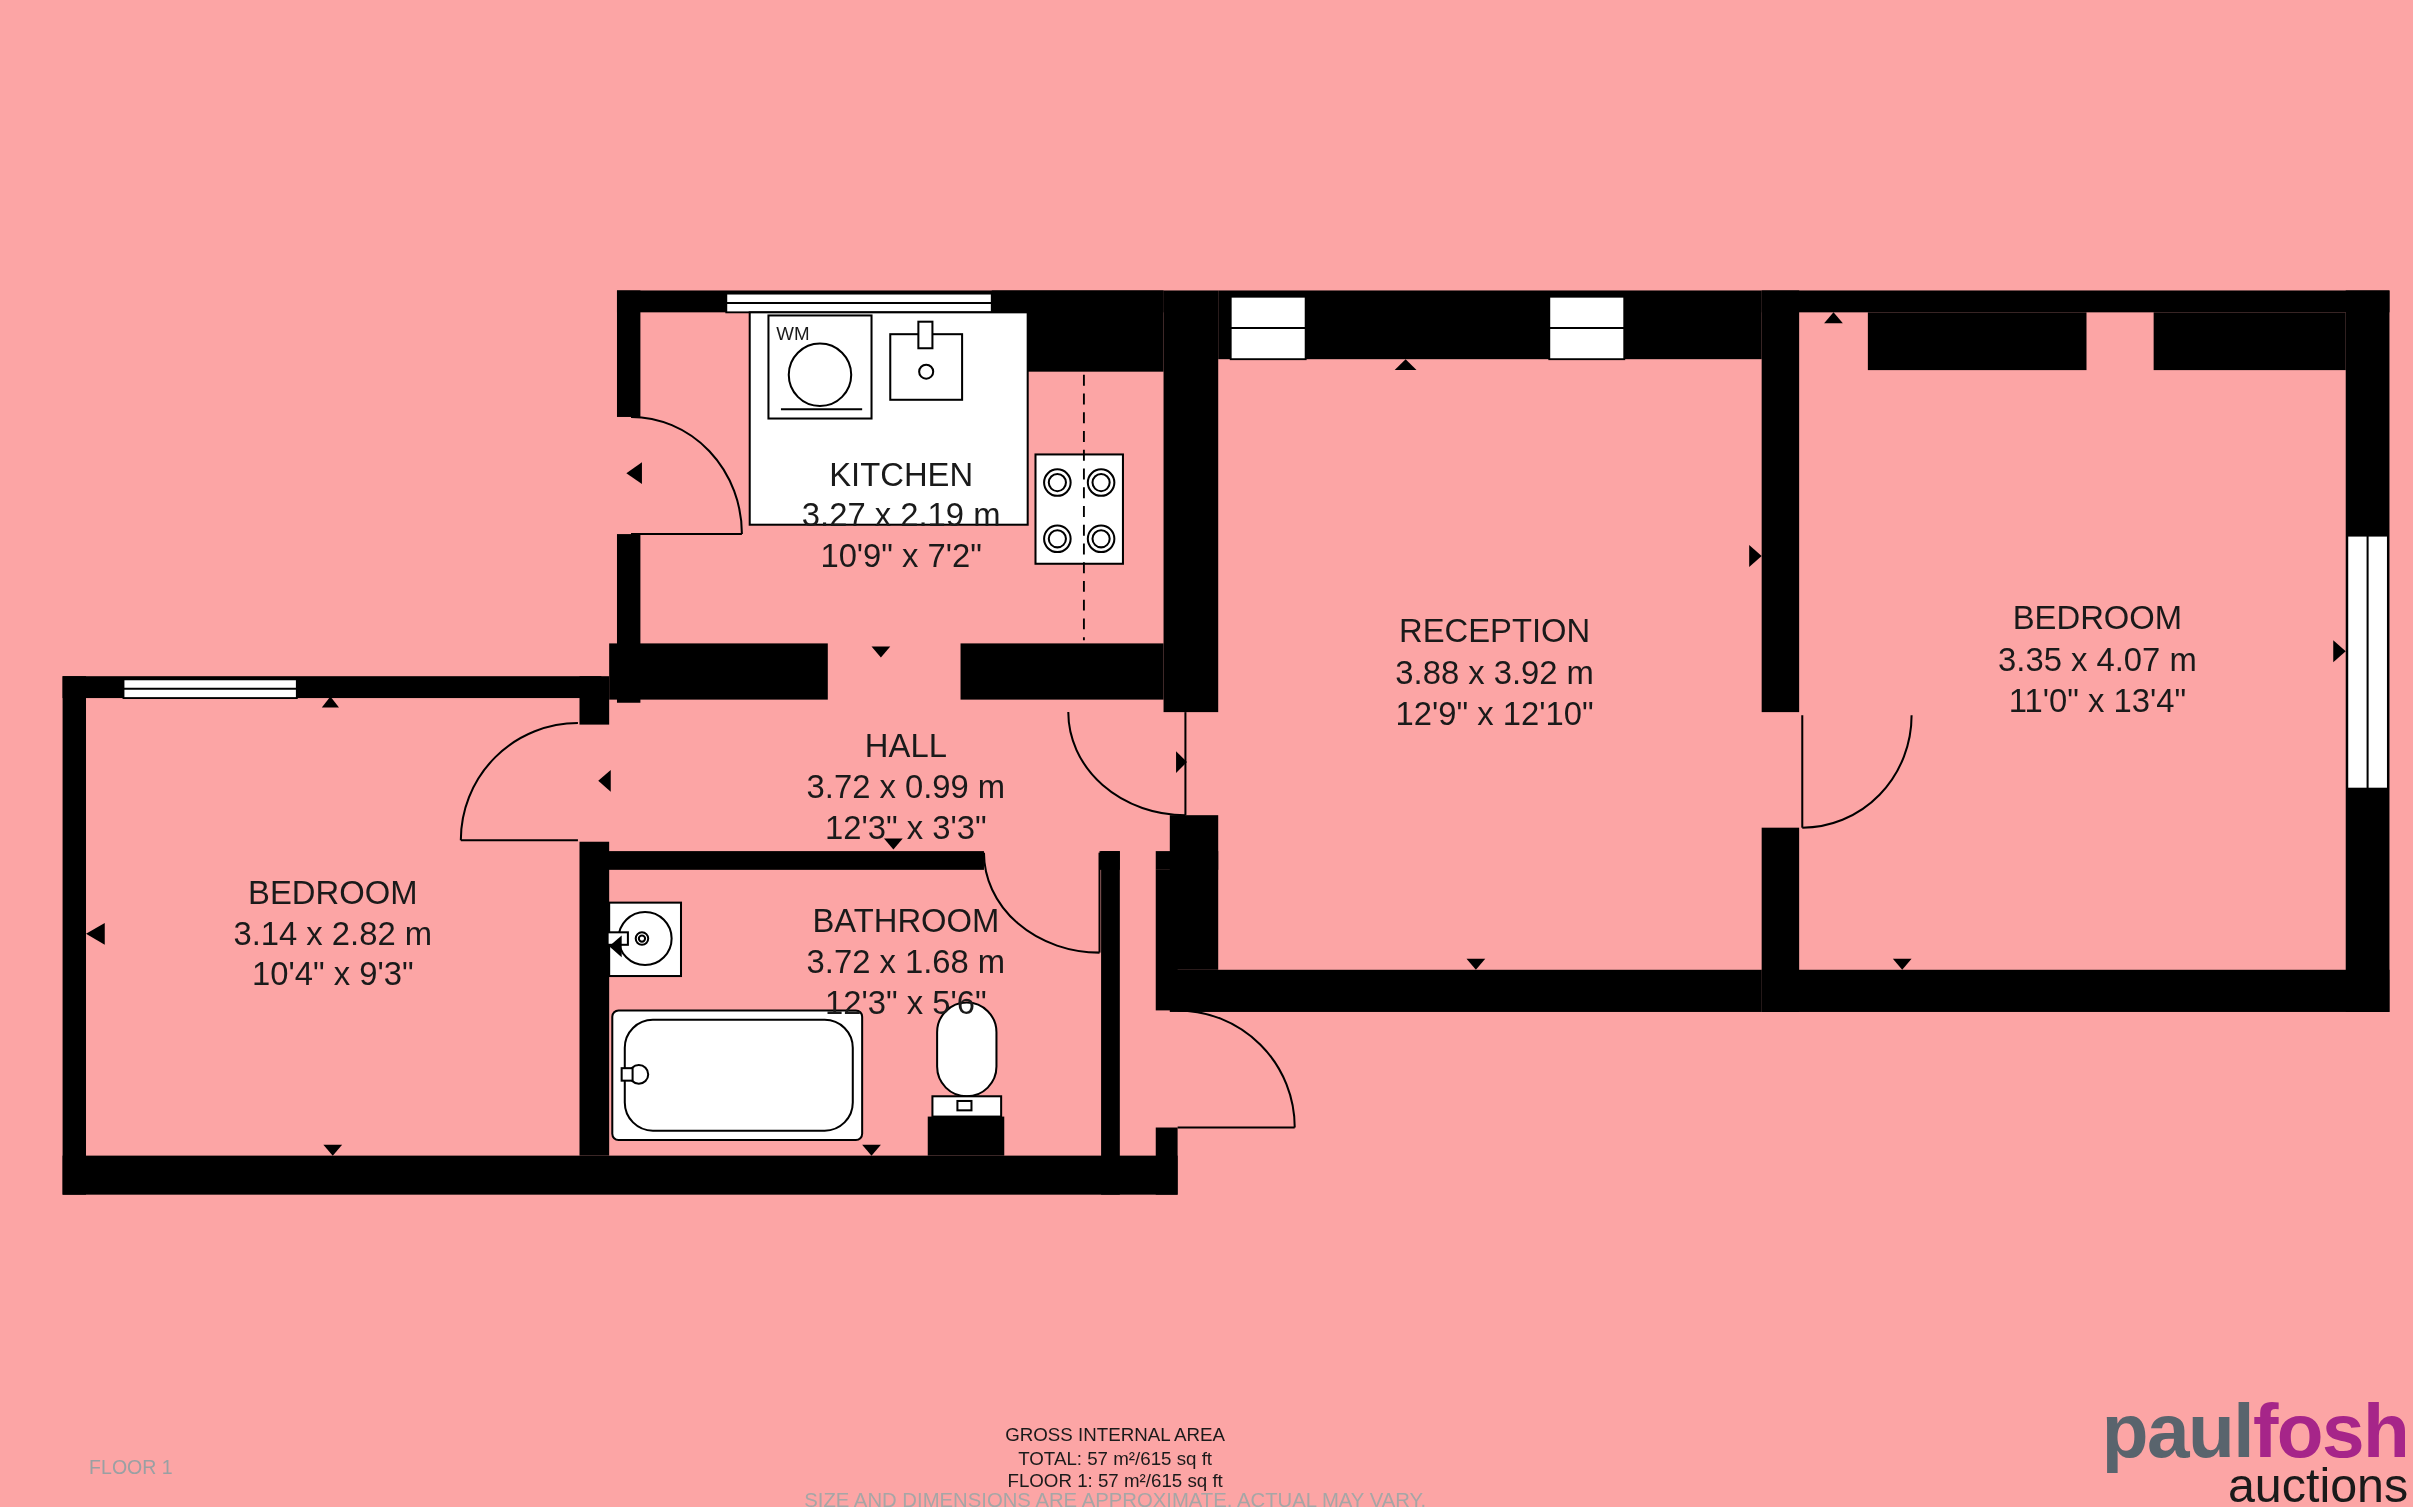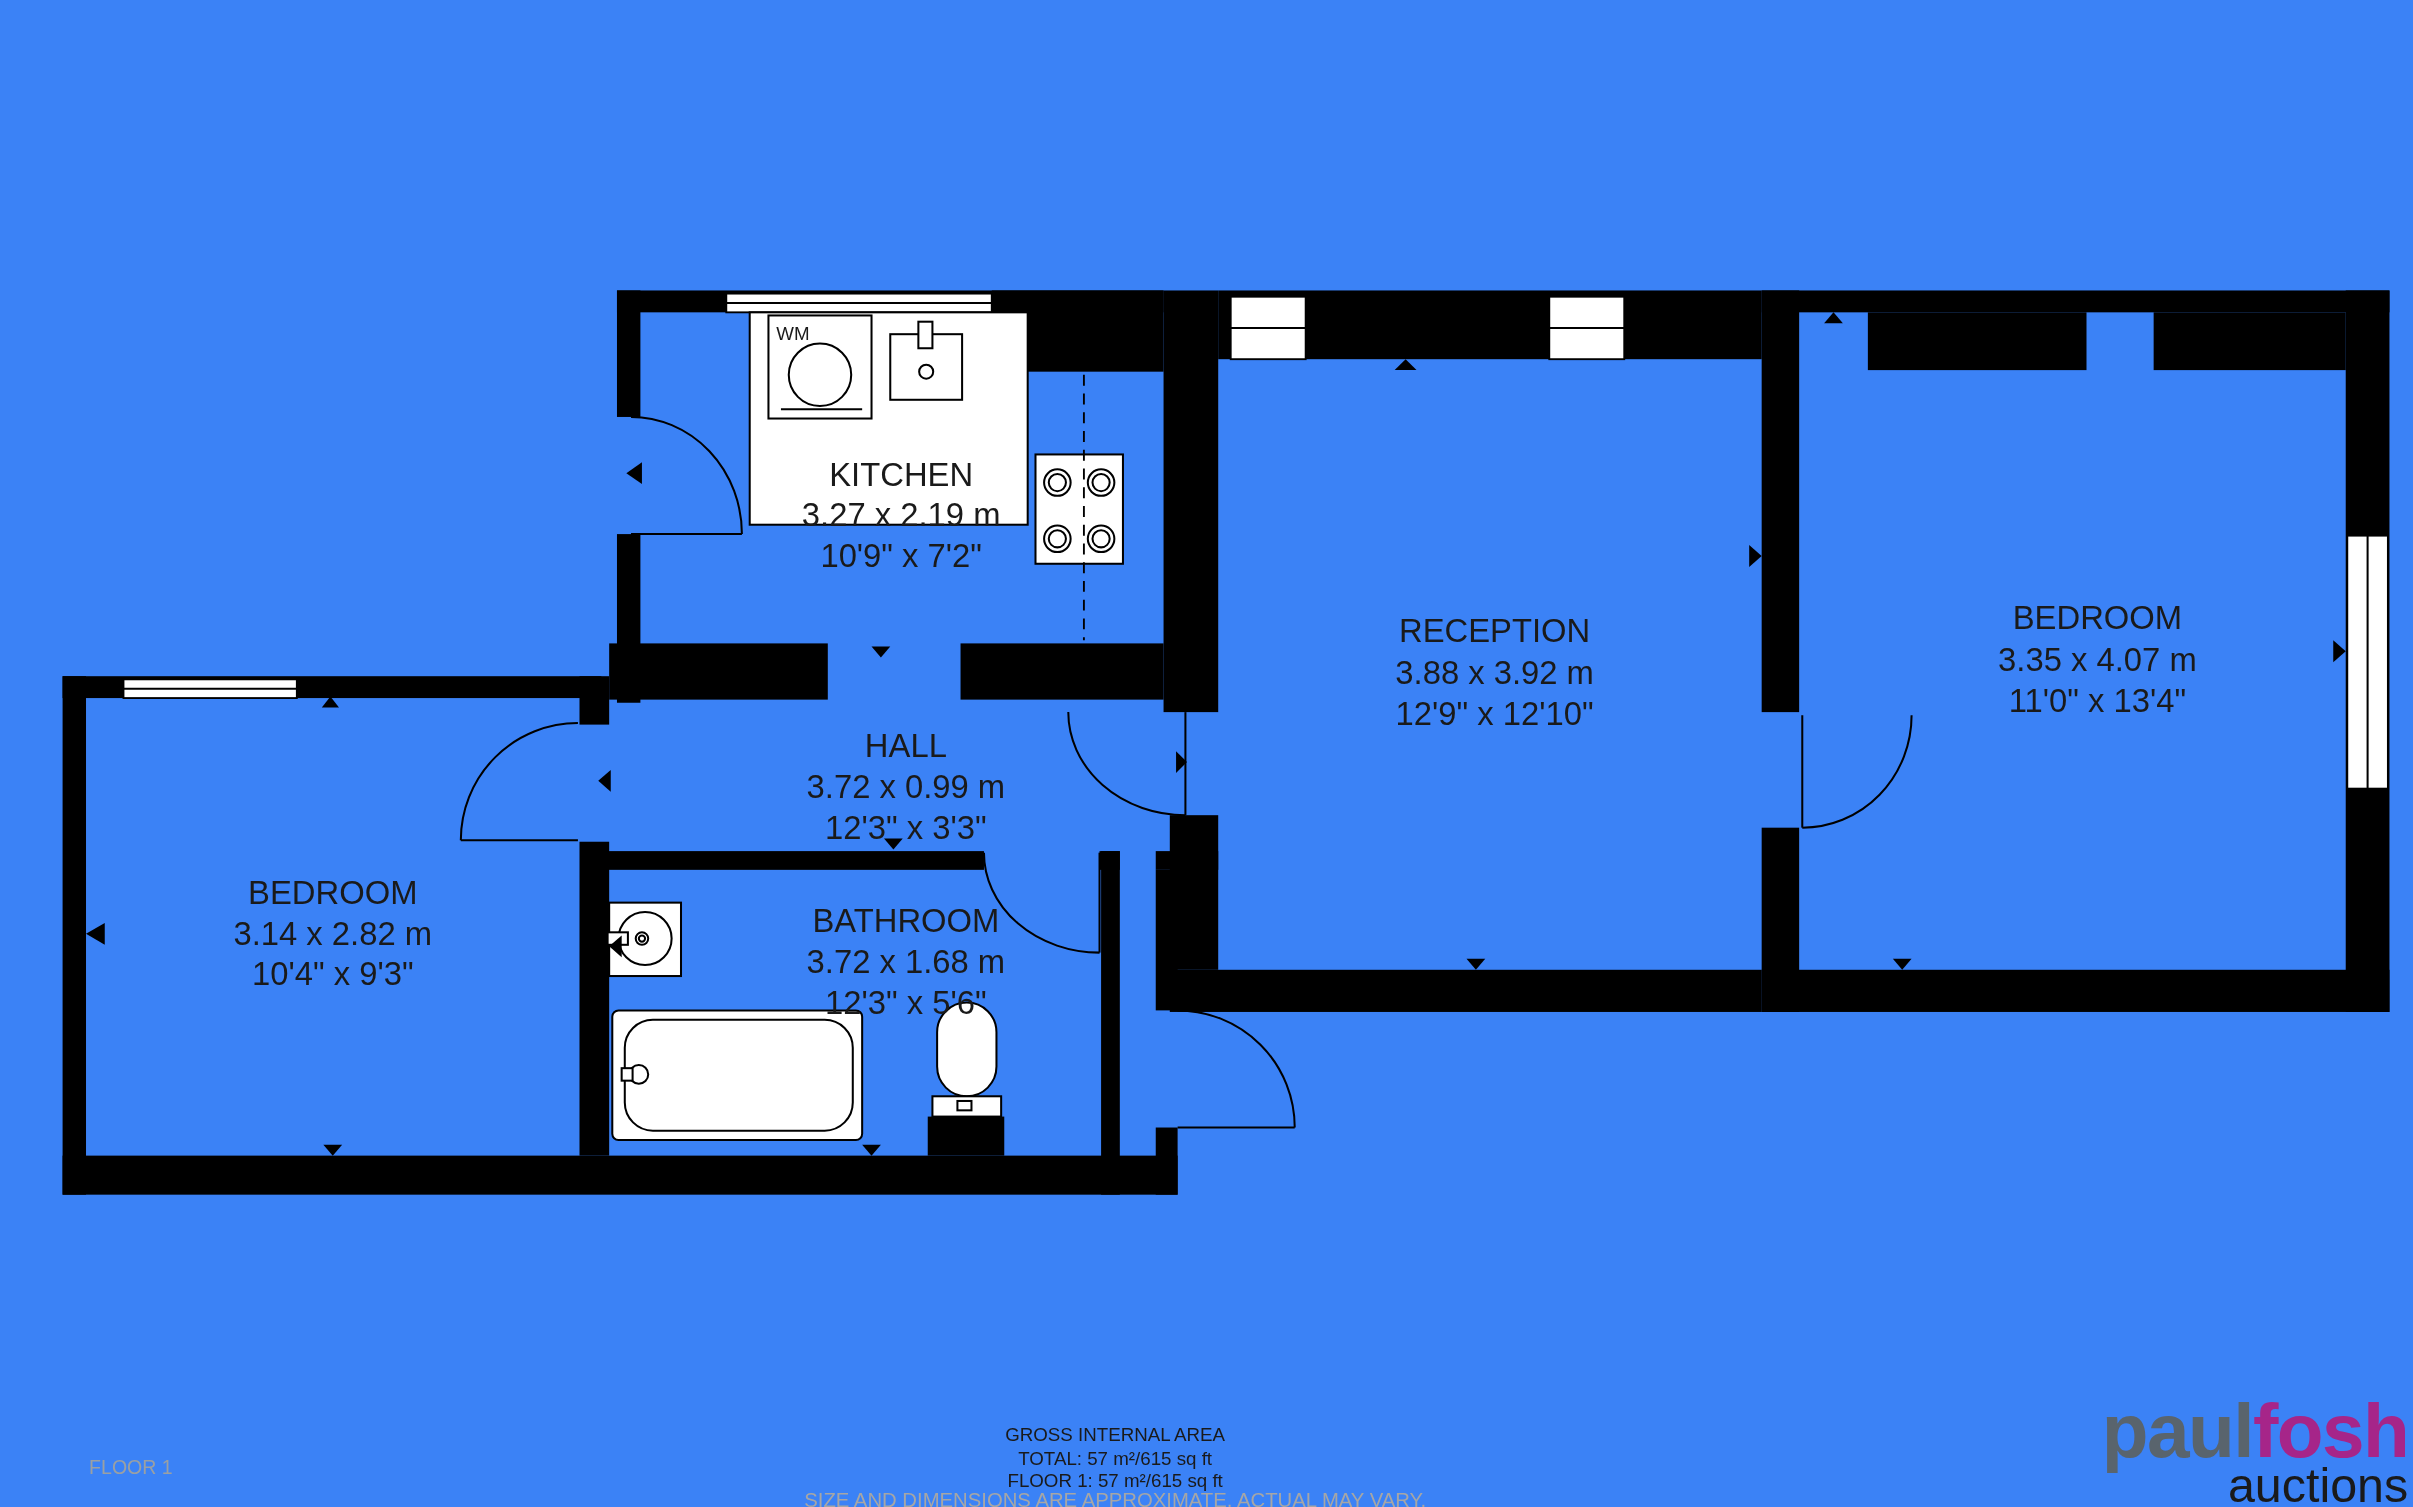--- a/index.html
+++ b/index.html
@@ -1,16 +1,16 @@
 <!DOCTYPE html>
 <html style="font-size:13.3px"><head>
 <meta charset="utf-8">
 <style>
   html,body{margin:0;padding:0;background:#ffffff;width:100%;height:100%;overflow:hidden;}
-  .page{position:relative;width:100vw;height:100vh;background:#3b82f6;
+  .page{position:relative;width:100vw;height:100vh;background:#fca5a5;
         font-family:"Liberation Sans", sans-serif;}
   svg{position:absolute;inset:0;width:100%;height:100%;}
   svg text{font-family:"Liberation Sans", sans-serif;fill:#1a1a1a;}
   .room-name, .room-dim{font-size:21px;}
   .wm-label{font-size:12px;}
   .footer-line{font-size:12px;}
   .footer-muted{font-size:13px;fill:#a6a6a6;}
   .floor-tag{font-size:12.5px;fill:#9aa0a3;}
   .logo-main{font-size:49px;font-weight:bold;letter-spacing:-1px;}
   .logo-sub{font-size:31px;}

